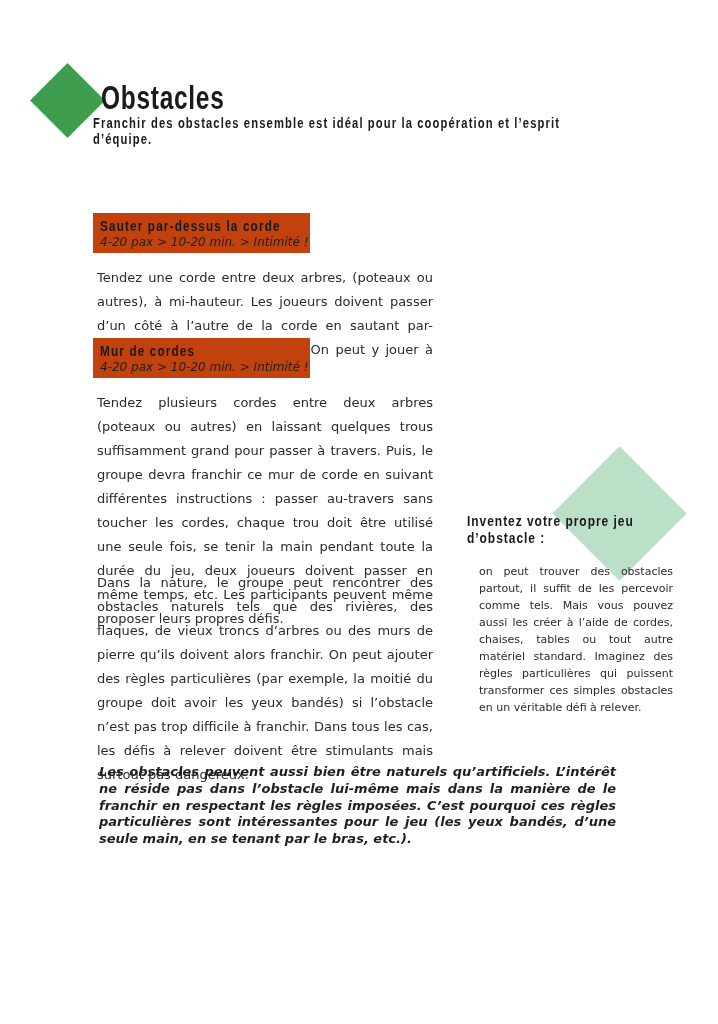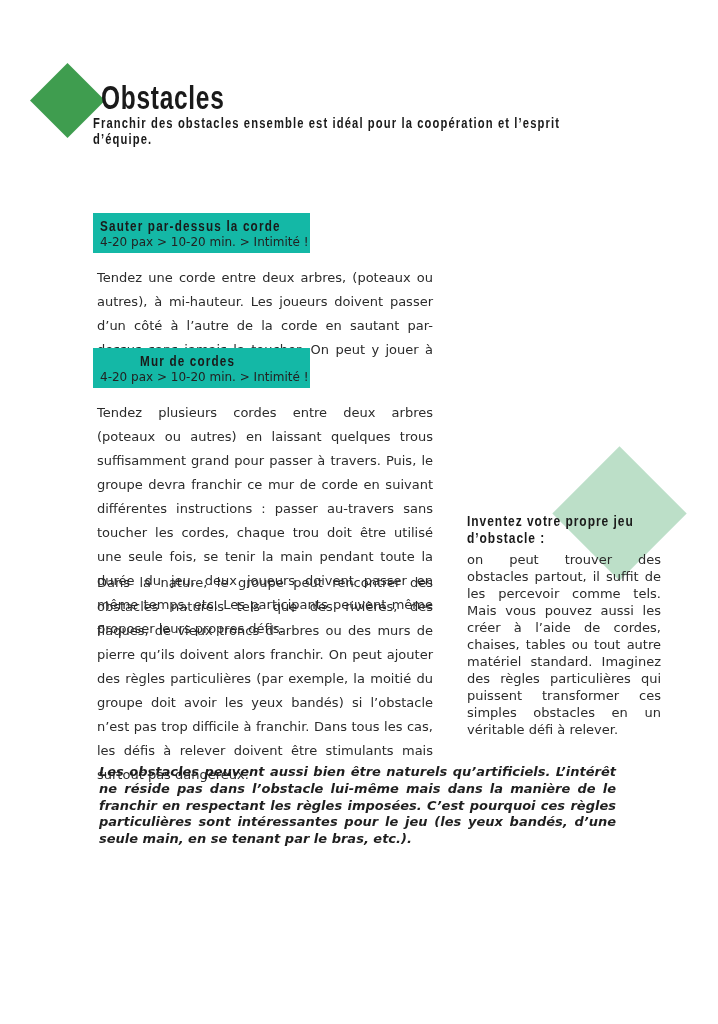--- a/index.html
+++ b/index.html
@@ -17,39 +17,39 @@
   .page-title{
     position:absolute;left:101px;top:80px;font-size:34px;line-height:34px;
     transform:scaleX(0.72);letter-spacing:1px;margin:0;
   }
   .page-subtitle{
     position:absolute;left:93px;top:115px;font-size:14px;line-height:16px;
     transform:scaleX(0.80);letter-spacing:1.4px;
   }
   .game{position:absolute;left:93px;width:341px;}
   .game-1{top:213px;}
-  .game-2{top:348px;}
+  .game-2{top:338px;}
   .game-3{top:558px;}
-  .band{background:#14b8a6;padding:3px 8px 4px 7px;box-sizing:border-box;text-align:center;}
+  .band{background:#c2410c;padding:3px 8px 4px 7px;box-sizing:border-box;}
   .band-w1{width:217px;}
   .band-w2{width:217px;}
   .band-w3{width:244px;}
   .band-title{font-size:15px;line-height:16px;transform:scaleX(0.78);letter-spacing:1.5px;white-space:nowrap;}
-  .band-meta{font-size:12px;line-height:14px;color:#222222;white-space:nowrap;}
+  .band-meta{font-size:12px;line-height:14px;font-style:italic;color:#222222;white-space:nowrap;}
   .game-body{
     margin:13px 0 0 4px;width:336px;font-size:13px;line-height:24px;
     text-align:justify;color:#2b2b2b;
   }
   .side-title{
     position:absolute;left:467px;top:512px;font-size:15px;line-height:17px;
     transform:scaleX(0.80);letter-spacing:1.2px;
   }
   .side-body{
-    position:absolute;left:467px;top:551px;width:194px;margin:0;
-    font-size:13px;line-height:17px;text-align:justify;color:#2b2b2b;
+    position:absolute;left:467px;top:551px;width:194px;margin:12px;
+    font-size:11px;line-height:17px;text-align:justify;color:#2b2b2b;
   }
   .note{
     position:absolute;left:99px;top:764px;width:517px;margin:0;
     font-size:13px;line-height:16.8px;font-weight:bold;font-style:italic;
     text-align:justify;color:#1f1f1f;
   }
   .footer-text{
     position:absolute;left:100px;top:961px;width:432px;text-align:right;
     font-size:12px;font-style:italic;color:#222222;
   }

